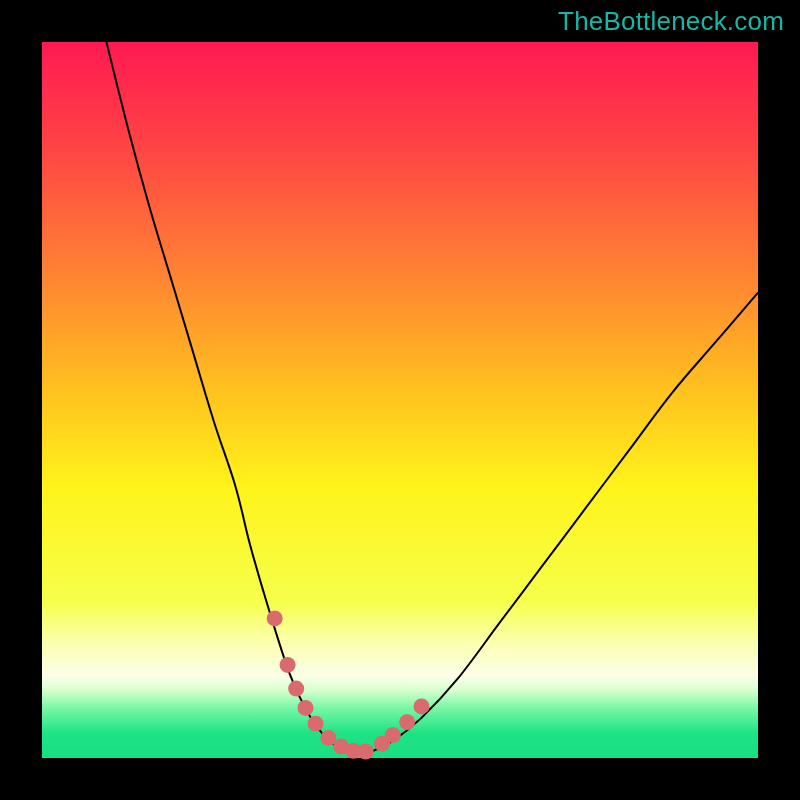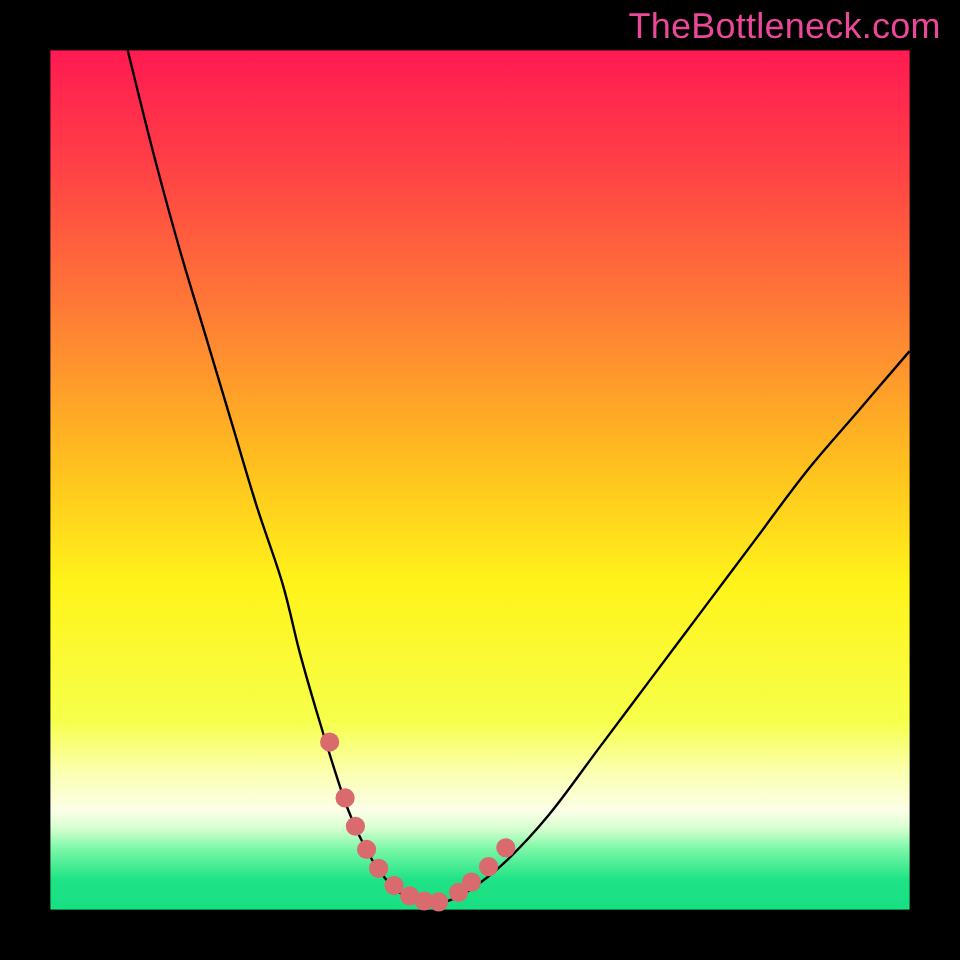--- a/index.html
+++ b/index.html
@@ -24,22 +24,22 @@
     left: 42px;
     top: 42px;
     width: 716px;
     height: 716px;
     
   }
   .watermark {
     position: absolute;
     top: 6px;
     right: 16px;
-    color: #ec4899;
-    font-size: 30px;
+    color: #14b8a6;
+    font-size: 26px;
     font-weight: 500;
     letter-spacing: 0.2px;
     font-family: Arial, Helvetica, sans-serif;
   }
   svg.curve {
     position: absolute;
     left: 42px;
     top: 42px;
     width: 716px;
     height: 716px;

